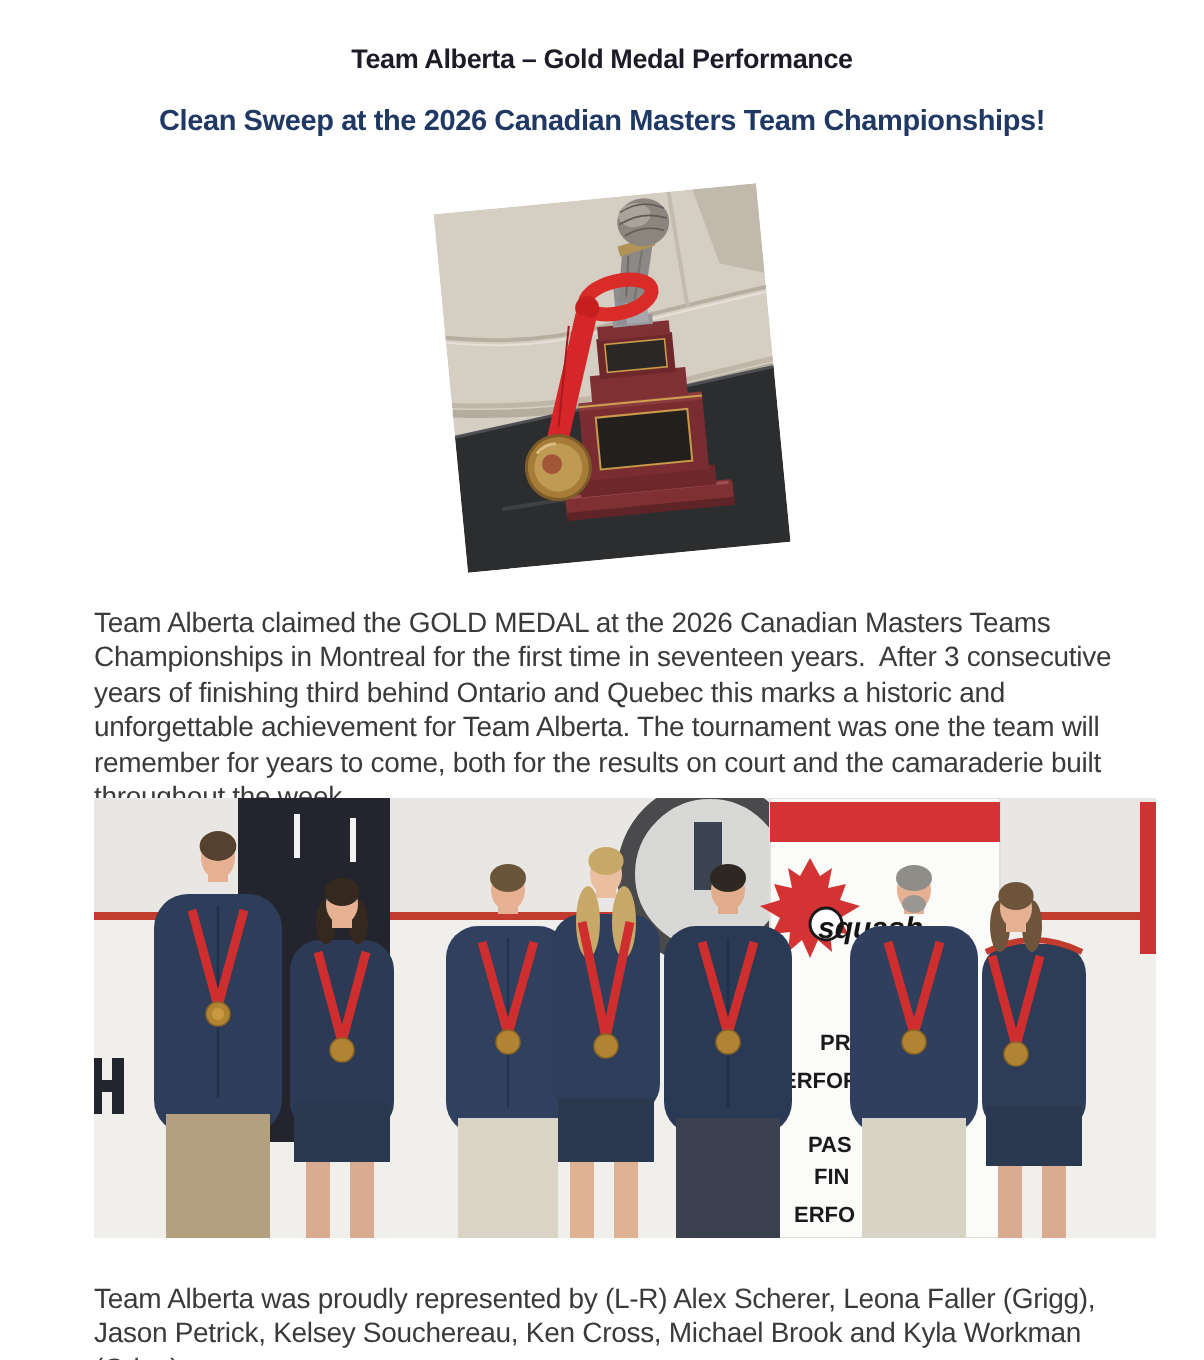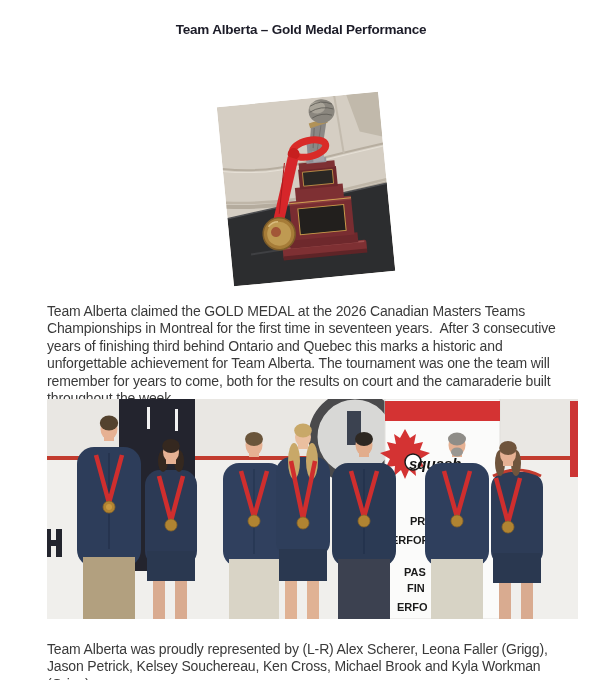--- a/index.html
+++ b/index.html
@@ -30,20 +30,21 @@
     position:absolute;left:47px;top:399px;width:531px;height:220px;
   }
   svg{display:block;}
 </style>
 </head>
 <body>
 
 <div class="page">
 
   <h1 class="title1">Team Alberta – Gold Medal Performance</h1>
+  <h2 class="title2">Clean Sweep at the 2026 Canadian Masters Team Championships!</h2>
 
   <div class="trophy-photo">
     <svg width="162" height="180" viewBox="0 0 162 180">
 
       <rect x="0" y="0" width="162" height="180" fill="#d5cec3"></rect>
       <polygon points="130,0 162,0 162,45 140,38" fill="#c1b9ab"></polygon>
       <path d="M0,62 Q40,70 78,64 T162,52" stroke="#b7aea0" stroke-width="2" fill="none"></path>
       <path d="M0,64.5 Q40,72.5 78,66.5 T162,54.5" stroke="#e6e0d6" stroke-width="1" fill="none"></path>
       <path d="M118,0 L122,58" stroke="#c3bbae" stroke-width="2" fill="none"></path>
       <path d="M0,96 Q60,104 120,94 L162,88" stroke="#bfb6a8" stroke-width="2.5" fill="none"></path>

